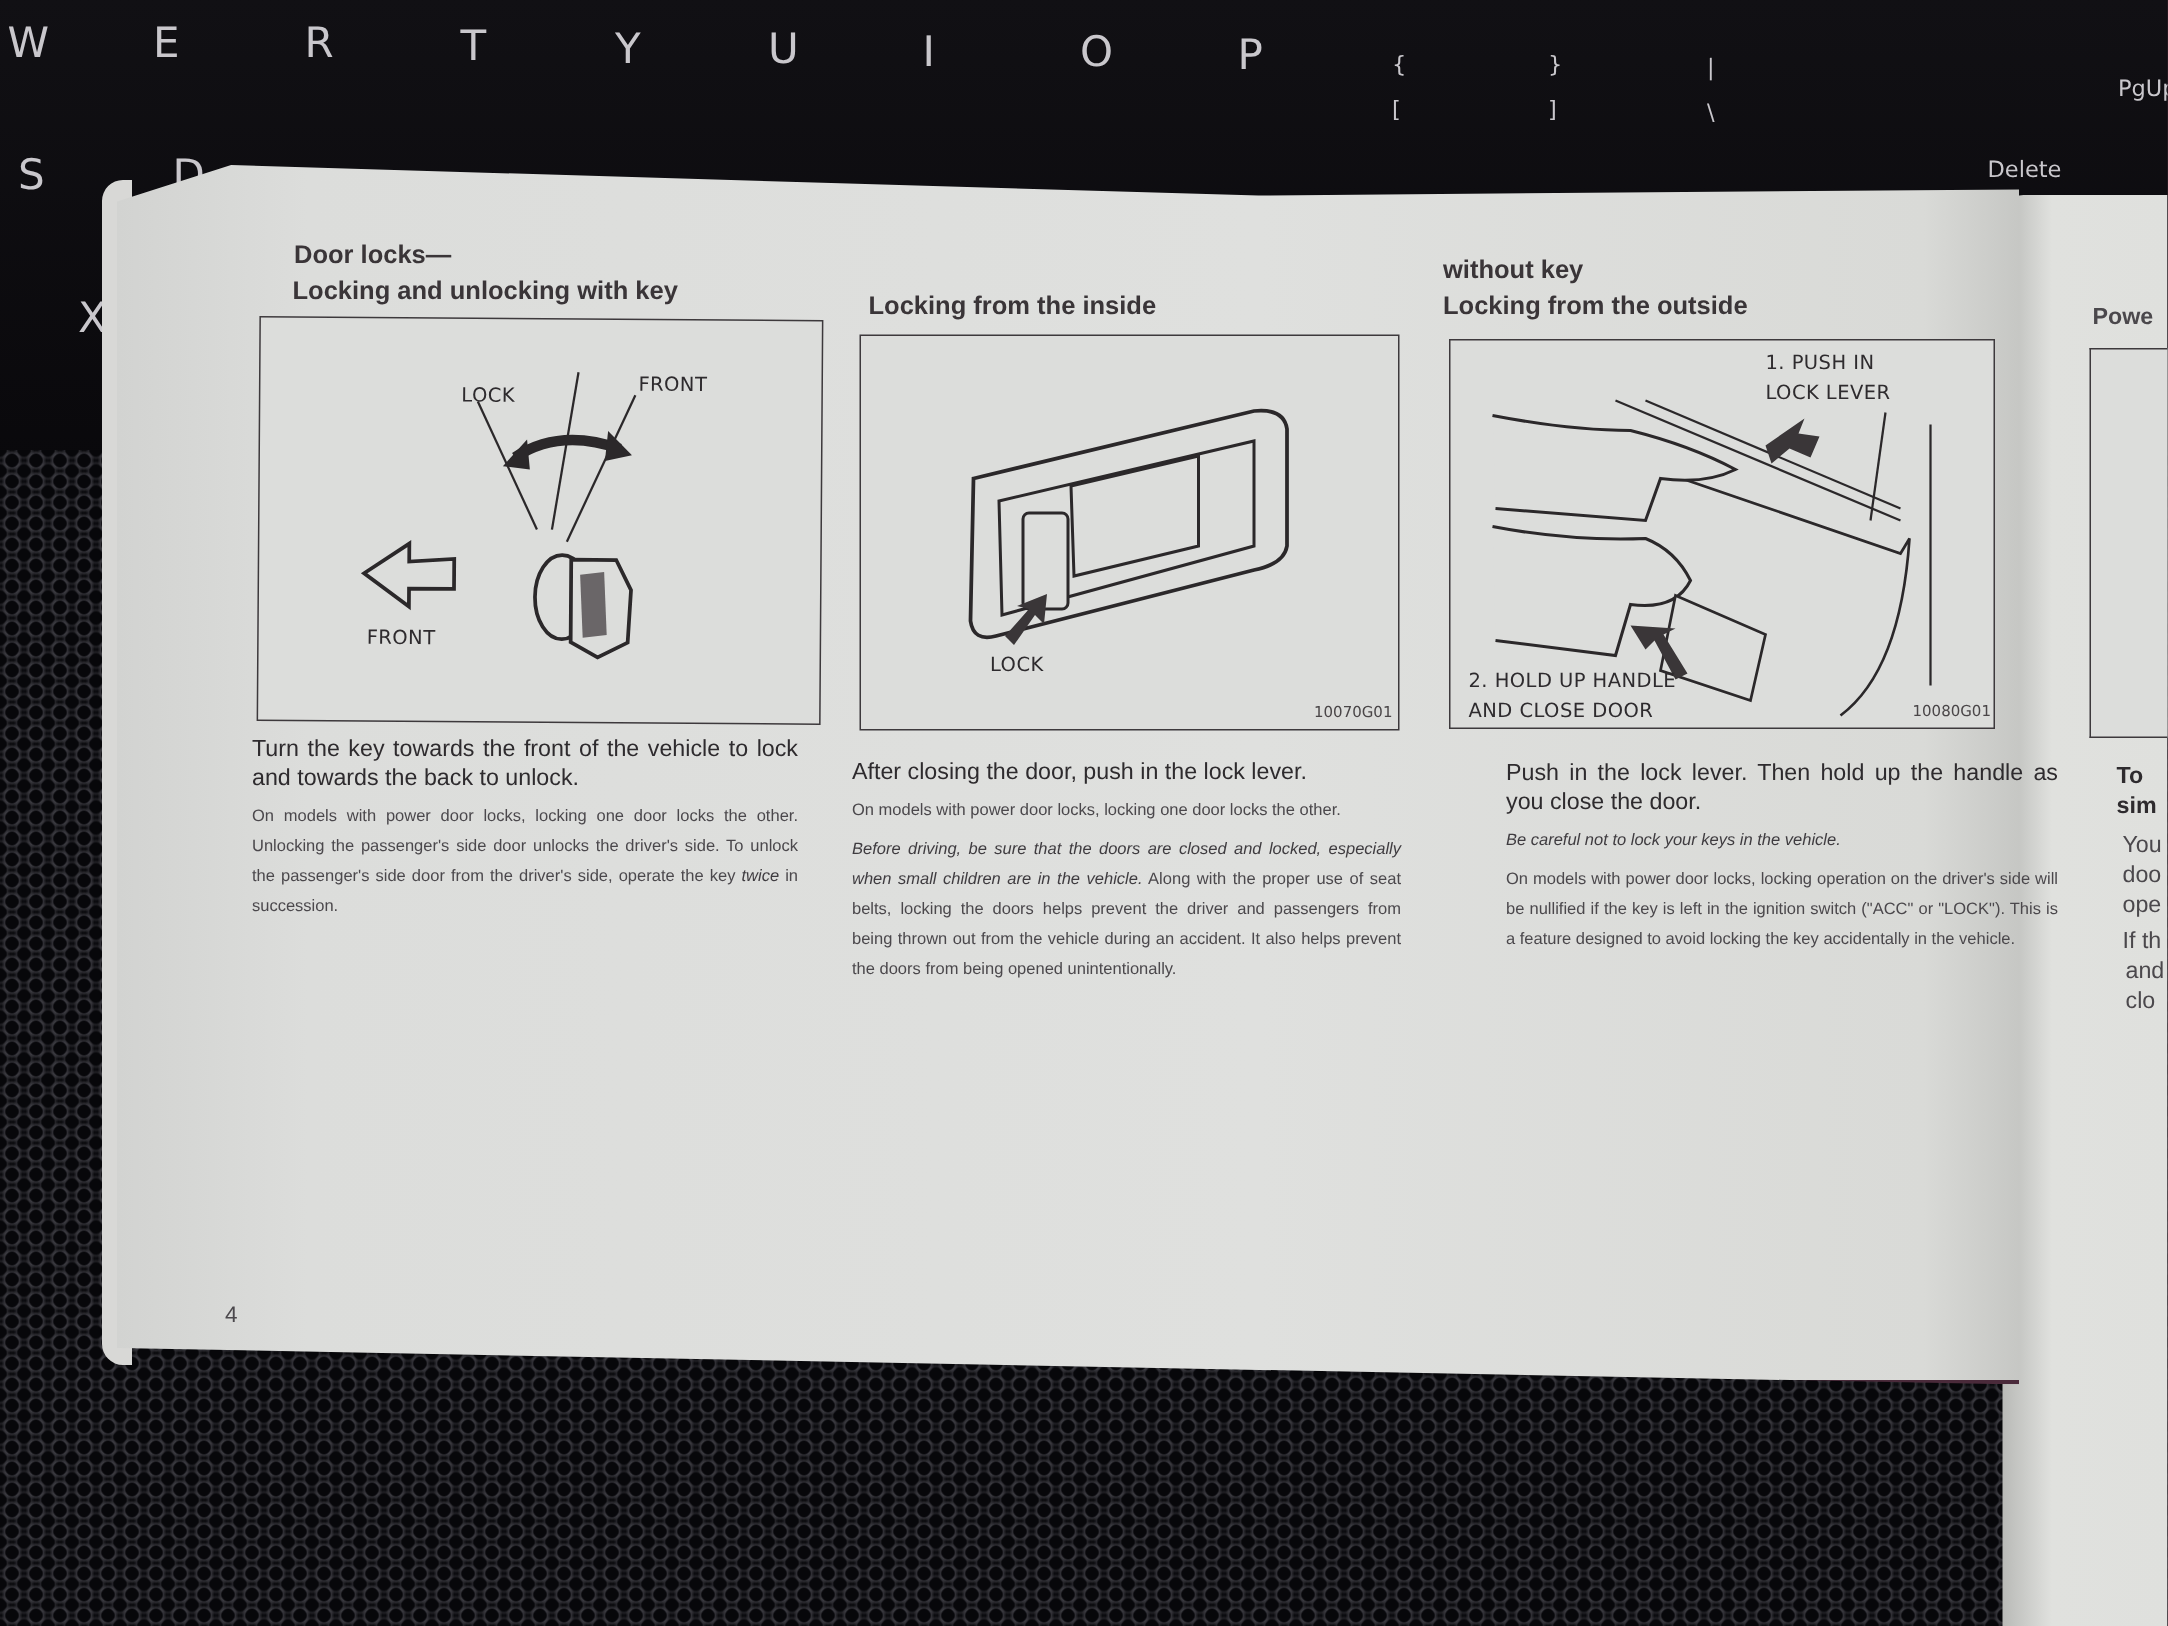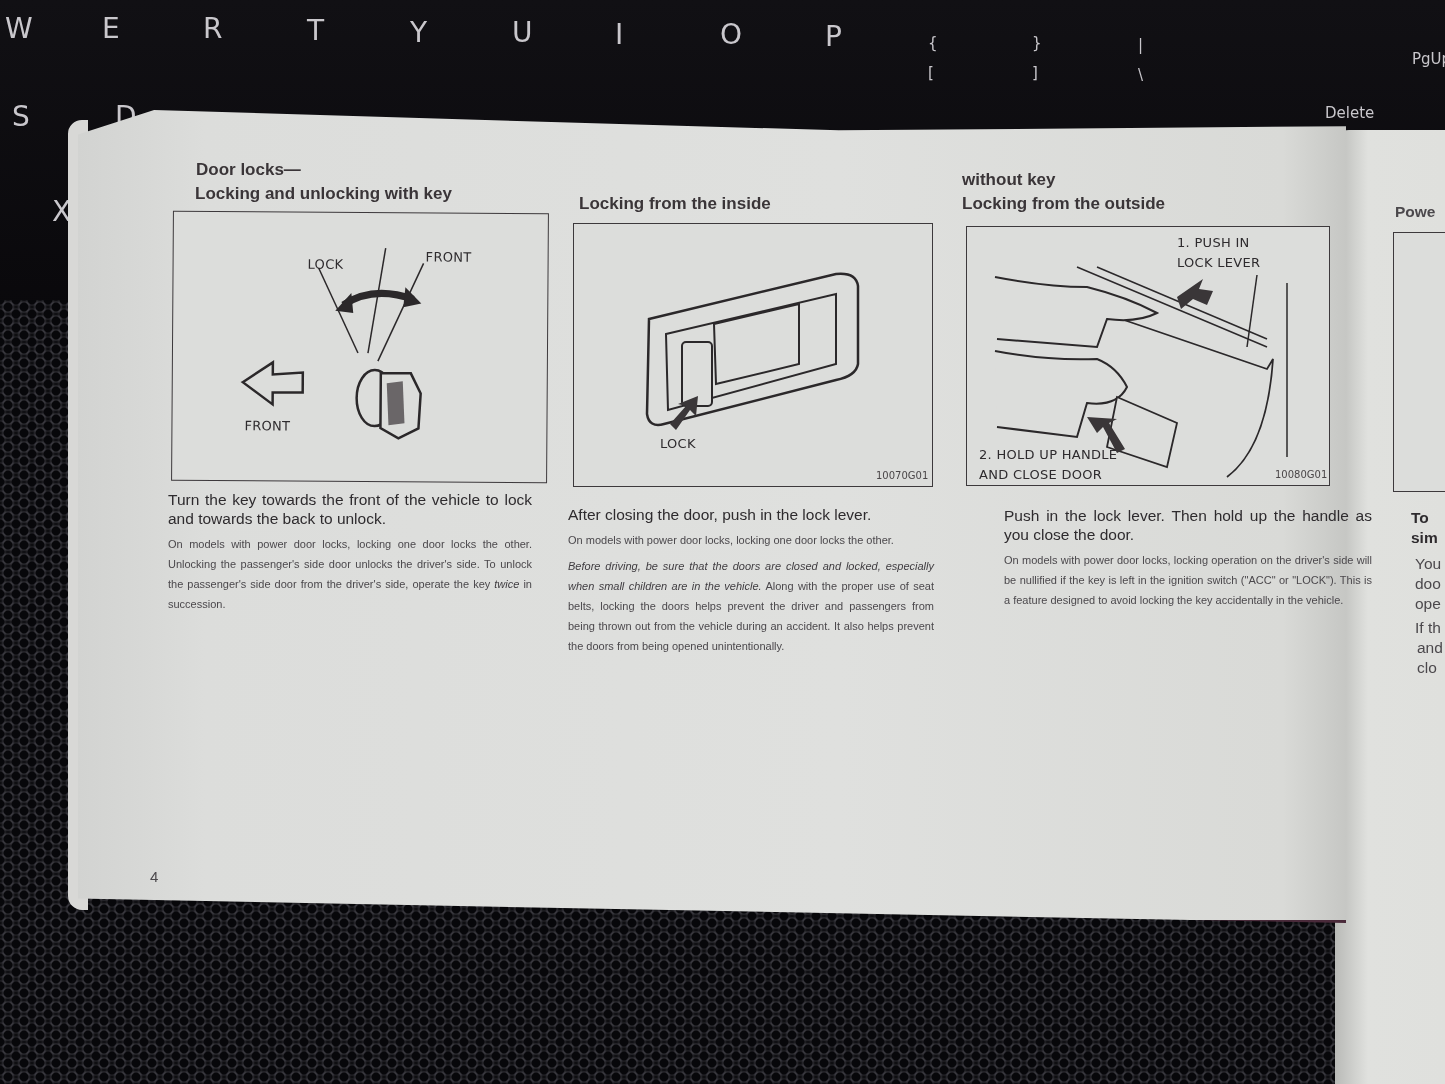--- a/index.html
+++ b/index.html
@@ -149,16 +149,17 @@
     <polygon points="120,190 130,206 136,200 150,226 158,222 142,196 150,192" fill="#3a3638"></polygon>
   </svg>
   <span class="fig-label" style="left:210px;top:8px">1. PUSH IN</span>
   <span class="fig-label" style="left:210px;top:28px">LOCK LEVER</span>
   <span class="fig-label" style="left:12px;top:220px">2. HOLD UP HANDLE</span>
   <span class="fig-label" style="left:12px;top:240px">AND CLOSE DOOR</span>
   <span class="fig-code" style="left:308px;top:242px">10080G01</span>
 </div>
 <div class="col" style="left:1004px;top:506px;width:368px">
   <p class="lead">Push in the lock lever. Then hold up the handle as you close the door.</p>
+  <p class="body-p italic">Be careful not to lock your keys in the vehicle.</p>
   <p class="body-p">On models with power door locks, locking operation on the driver's side will be nullified if the key is left in the ignition switch ("ACC" or "LOCK"). This is a feature designed to avoid locking the key accidentally in the vehicle.</p>
 </div>
 
 <div class="page-num">4</div>
 
 </body></html>

